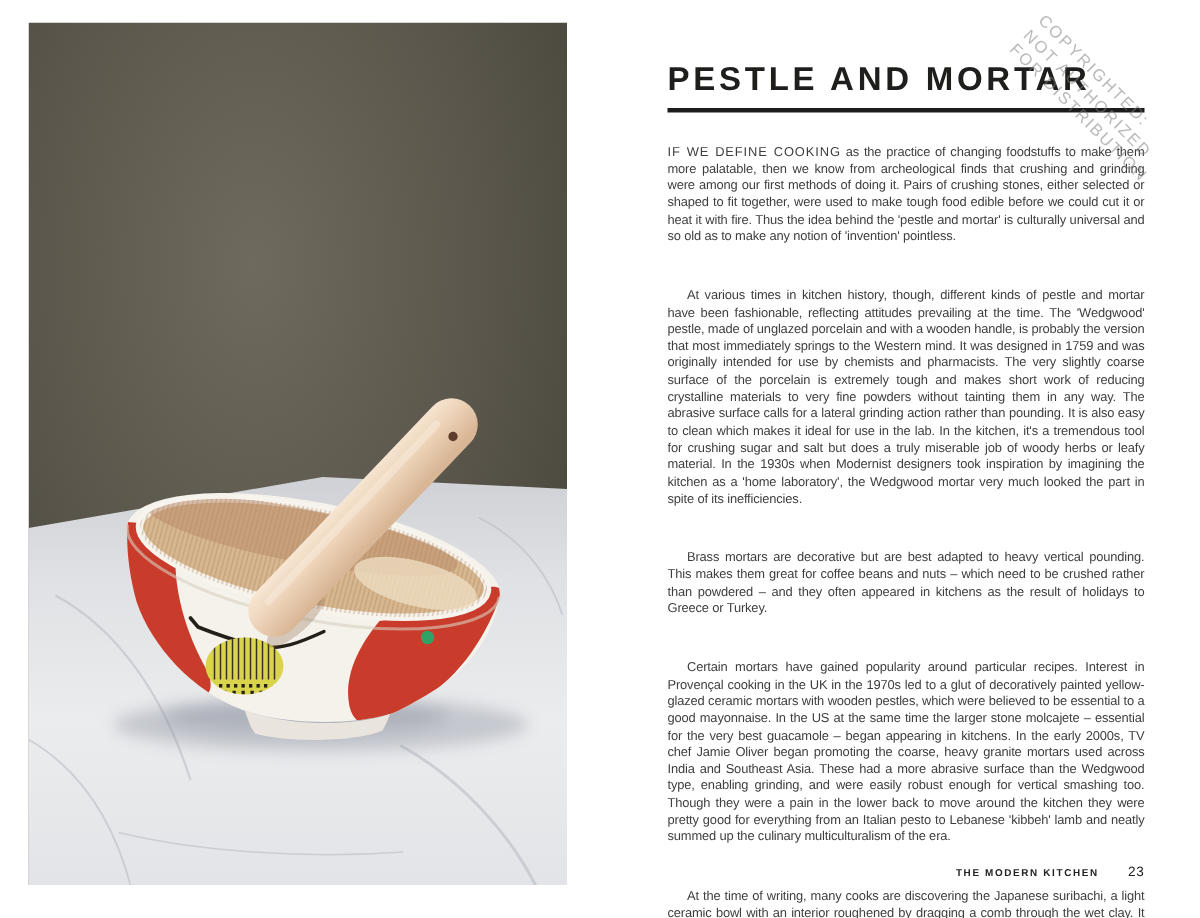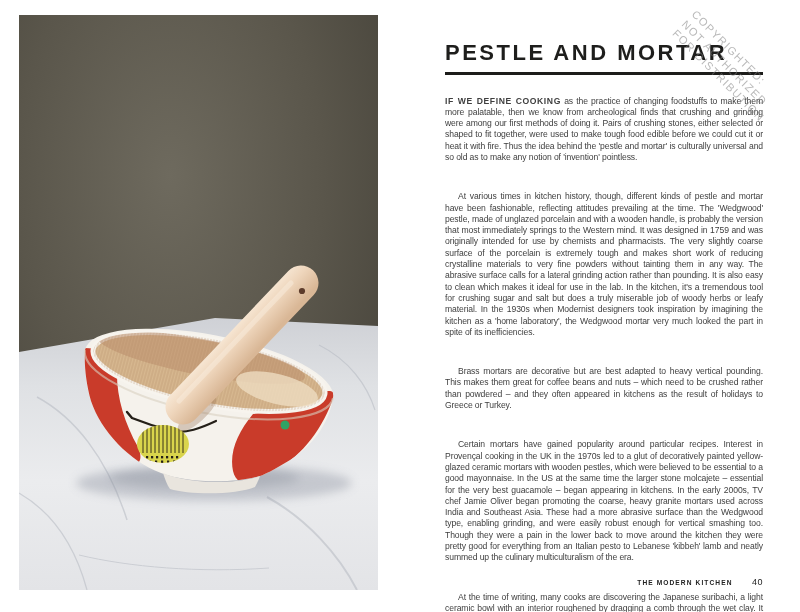--- a/index.html
+++ b/index.html
@@ -20,21 +20,21 @@
     margin:0; font-size:22px; font-weight:700; letter-spacing:2.5px;
     color:#1e1e1c; white-space:nowrap;
   }
   .title-rule { height:2.5px; background:#1c1c1a; margin-top:6px; }
   .body-text { margin-top:21px; }
   .para {
     margin:0; font-size:8.6px; line-height:11.3px; letter-spacing:-0.1px;
     text-align:justify; color:#3e3e3e;
   }
   .para + .para { text-indent:13px;margin-top:28px; }
-  .lead-in { font-weight:700; letter-spacing:0.6px; }
+  .lead-in { font-weight:400; letter-spacing:0.6px; }
 
   
   .page-footer {
     position:absolute; left:445px; top:571px; width:318px;
     text-align:right; color:#222; white-space:nowrap;
   }
   .running-title { font-size:6.6px; font-weight:700; letter-spacing:1.1px; }
   .page-number { font-size:9px; margin-left:15px; letter-spacing:0.5px; }
 
   
@@ -195,21 +195,21 @@
         <p class="para"><span class="lead-in">IF WE DEFINE COOKING</span> as the practice of changing foodstuffs to make them more palatable, then we know from archeological finds that crushing and grinding were among our first methods of doing it. Pairs of crushing stones, either selected or shaped to fit together, were used to make tough food edible before we could cut it or heat it with fire. Thus the idea behind the 'pestle and mortar' is culturally universal and so old as to make any notion of 'invention' pointless.</p>
         <p class="para">At various times in kitchen history, though, different kinds of pestle and mortar have been fashionable, reflecting attitudes prevailing at the time. The 'Wedgwood' pestle, made of unglazed porcelain and with a wooden handle, is probably the version that most immediately springs to the Western mind. It was designed in 1759 and was originally intended for use by chemists and pharmacists. The very slightly coarse surface of the porcelain is extremely tough and makes short work of reducing crystalline materials to very fine powders without tainting them in any way. The abrasive surface calls for a lateral grinding action rather than pounding. It is also easy to clean which makes it ideal for use in the lab. In the kitchen, it's a tremendous tool for crushing sugar and salt but does a truly miserable job of woody herbs or leafy material. In the 1930s when Modernist designers took inspiration by imagining the kitchen as a 'home laboratory', the Wedgwood mortar very much looked the part in spite of its inefficiencies.</p>
         <p class="para">Brass mortars are decorative but are best adapted to heavy vertical pounding. This makes them great for coffee beans and nuts – which need to be crushed rather than powdered – and they often appeared in kitchens as the result of holidays to Greece or Turkey.</p>
         <p class="para">Certain mortars have gained popularity around particular recipes. Interest in Provençal cooking in the UK in the 1970s led to a glut of decoratively painted yellow-glazed ceramic mortars with wooden pestles, which were believed to be essential to a good mayonnaise. In the US at the same time the larger stone molcajete – essential for the very best guacamole – began appearing in kitchens. In the early 2000s, TV chef Jamie Oliver began promoting the coarse, heavy granite mortars used across India and Southeast Asia. These had a more abrasive surface than the Wedgwood type, enabling grinding, and were easily robust enough for vertical smashing too. Though they were a pain in the lower back to move around the kitchen they were pretty good for everything from an Italian pesto to Lebanese 'kibbeh' lamb and neatly summed up the culinary multiculturalism of the era.</p>
         <p class="para">At the time of writing, many cooks are discovering the Japanese suribachi, a light ceramic bowl with an interior roughened by dragging a comb through the wet clay. It first came to the attention of Westerners following 'clean' or macrobiotic diets. It's great at pulping tough roots as well as woody spices and is sometimes used with a surikogi or pestle made of fragrant wood† – unlike previous forms, the intention is for the stick to be worn down and affect the flavour of the food.</p>
       </div>
   </div>
 
   <div class="page-footer">
     <span class="running-title">THE MODERN KITCHEN</span>
-    <span class="page-number">40</span>
+    <span class="page-number">23</span>
   </div>
 
   <div class="watermark">
       <div class="wm-line">COPYRIGHTED:</div>
       <div class="wm-line">NOT AUTHORIZED</div>
       <div class="wm-line">FOR DISTRIBUTION</div>
     </div>
 
 </div>
 

